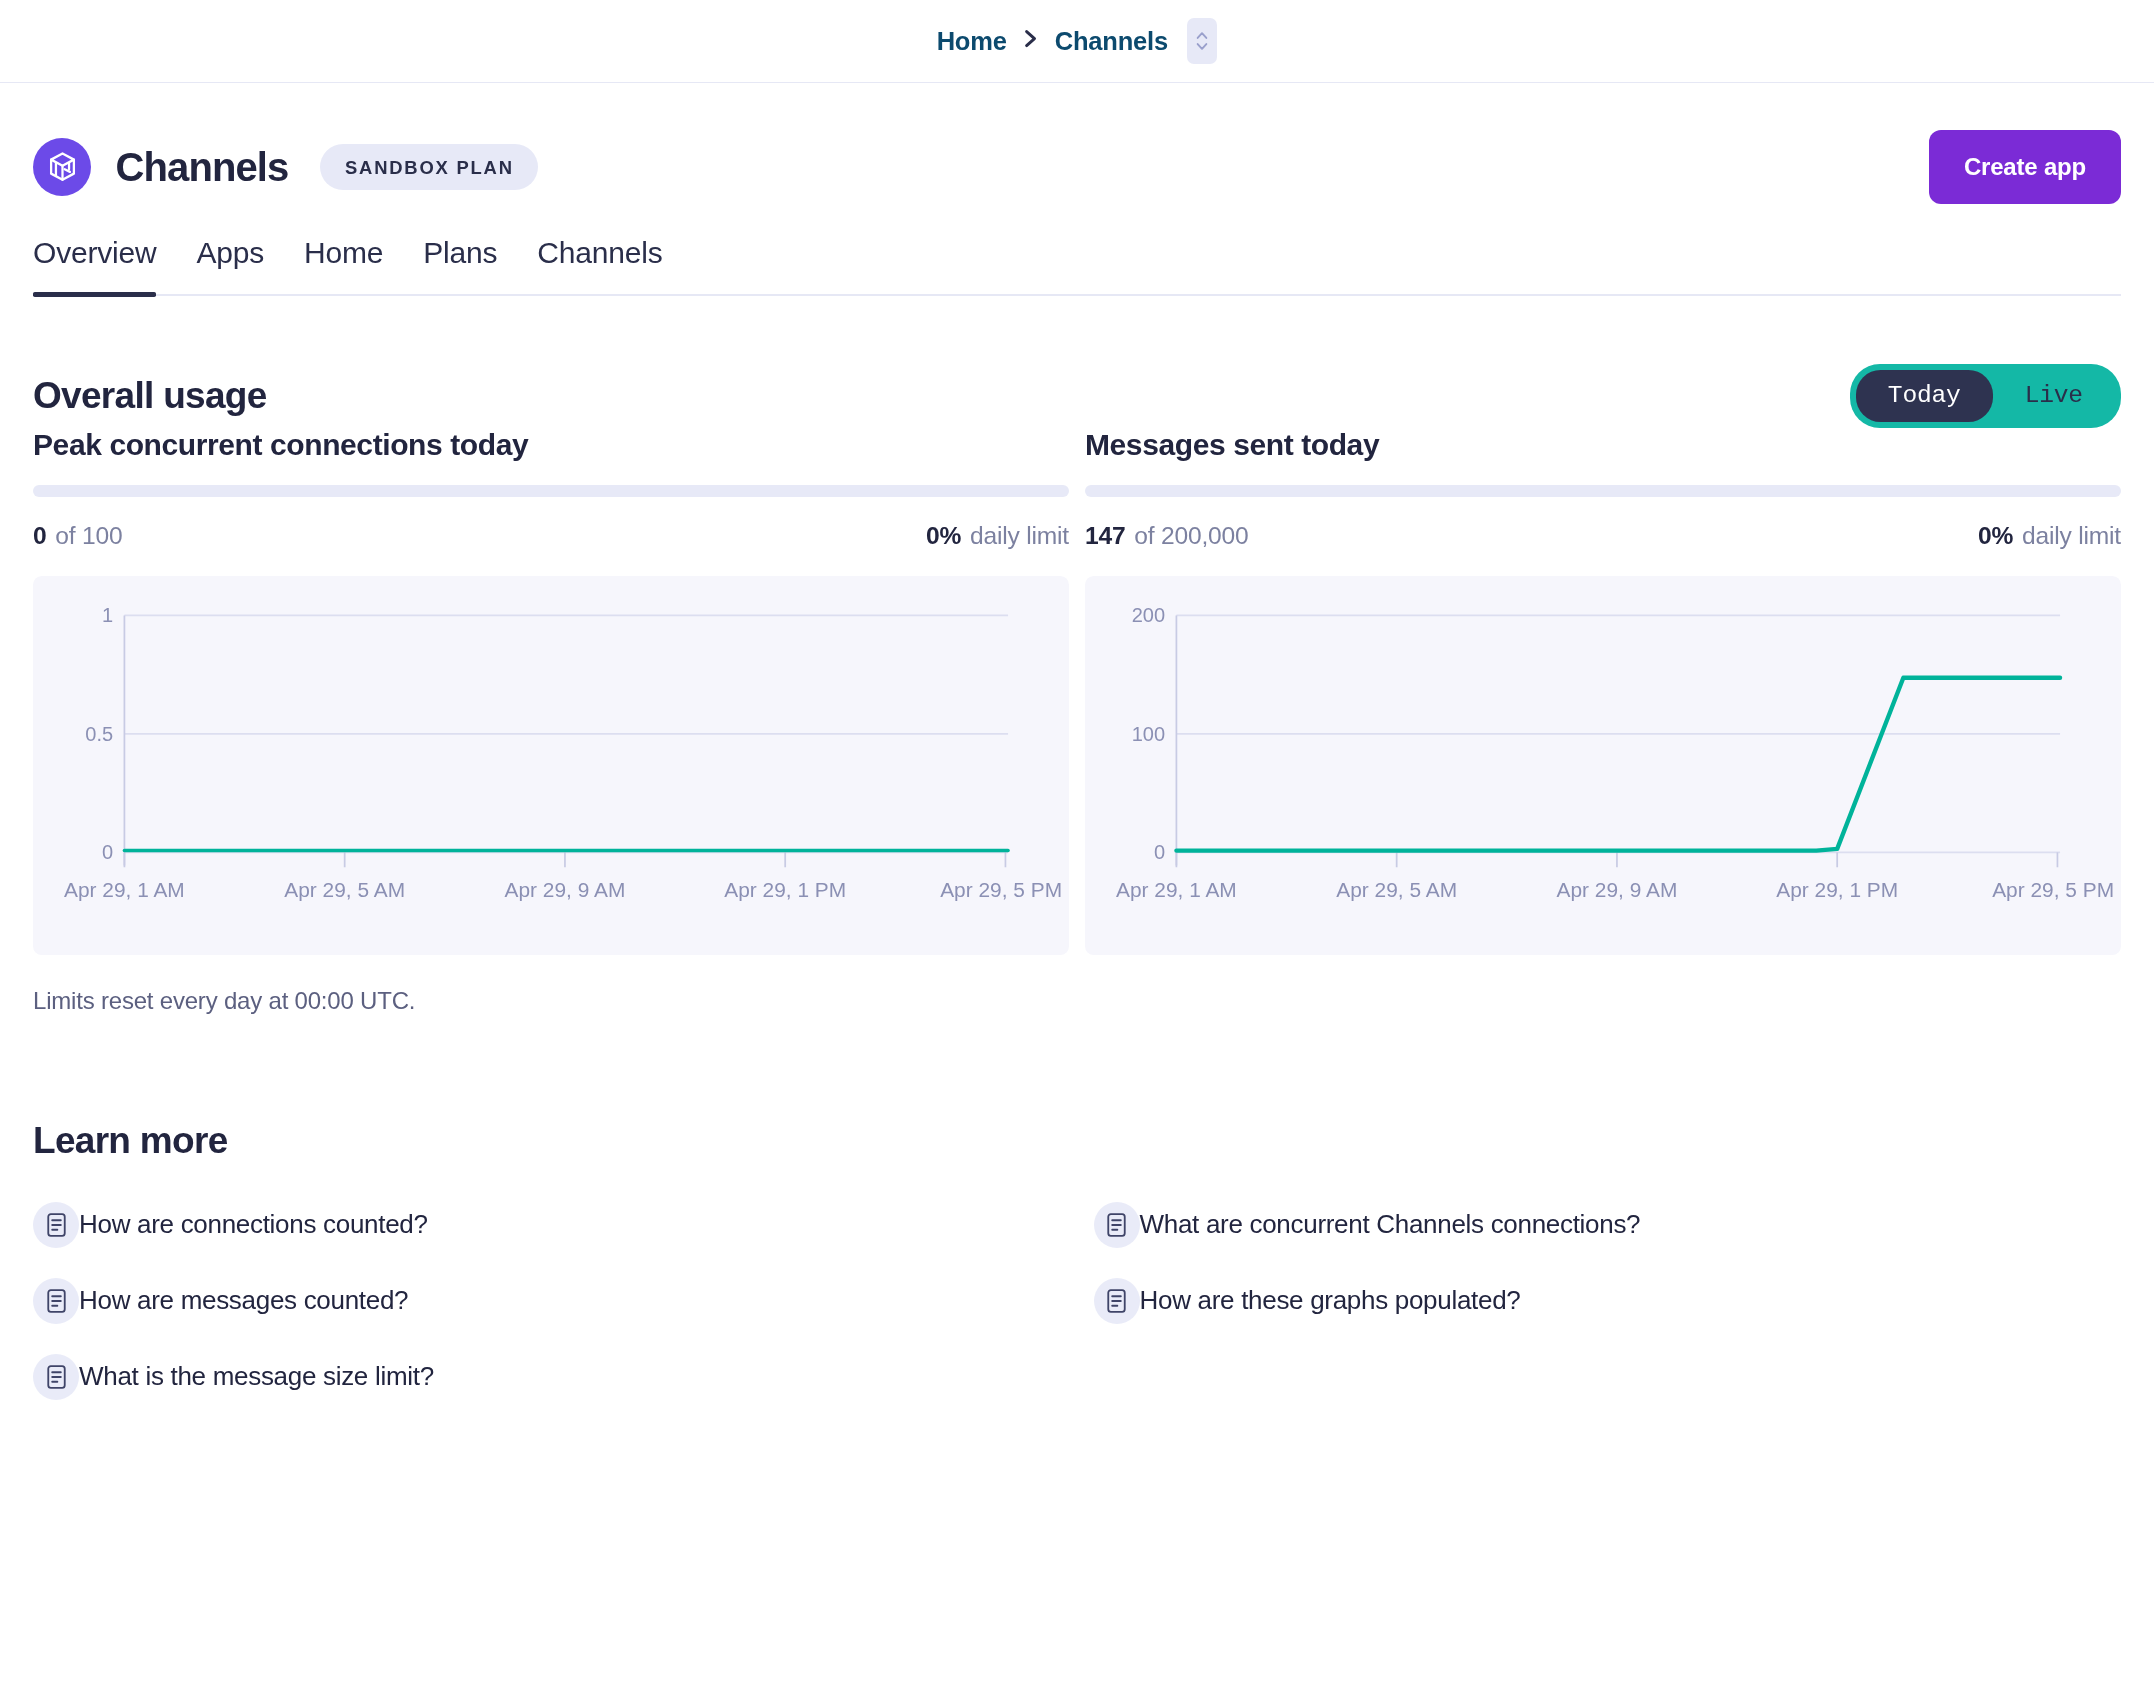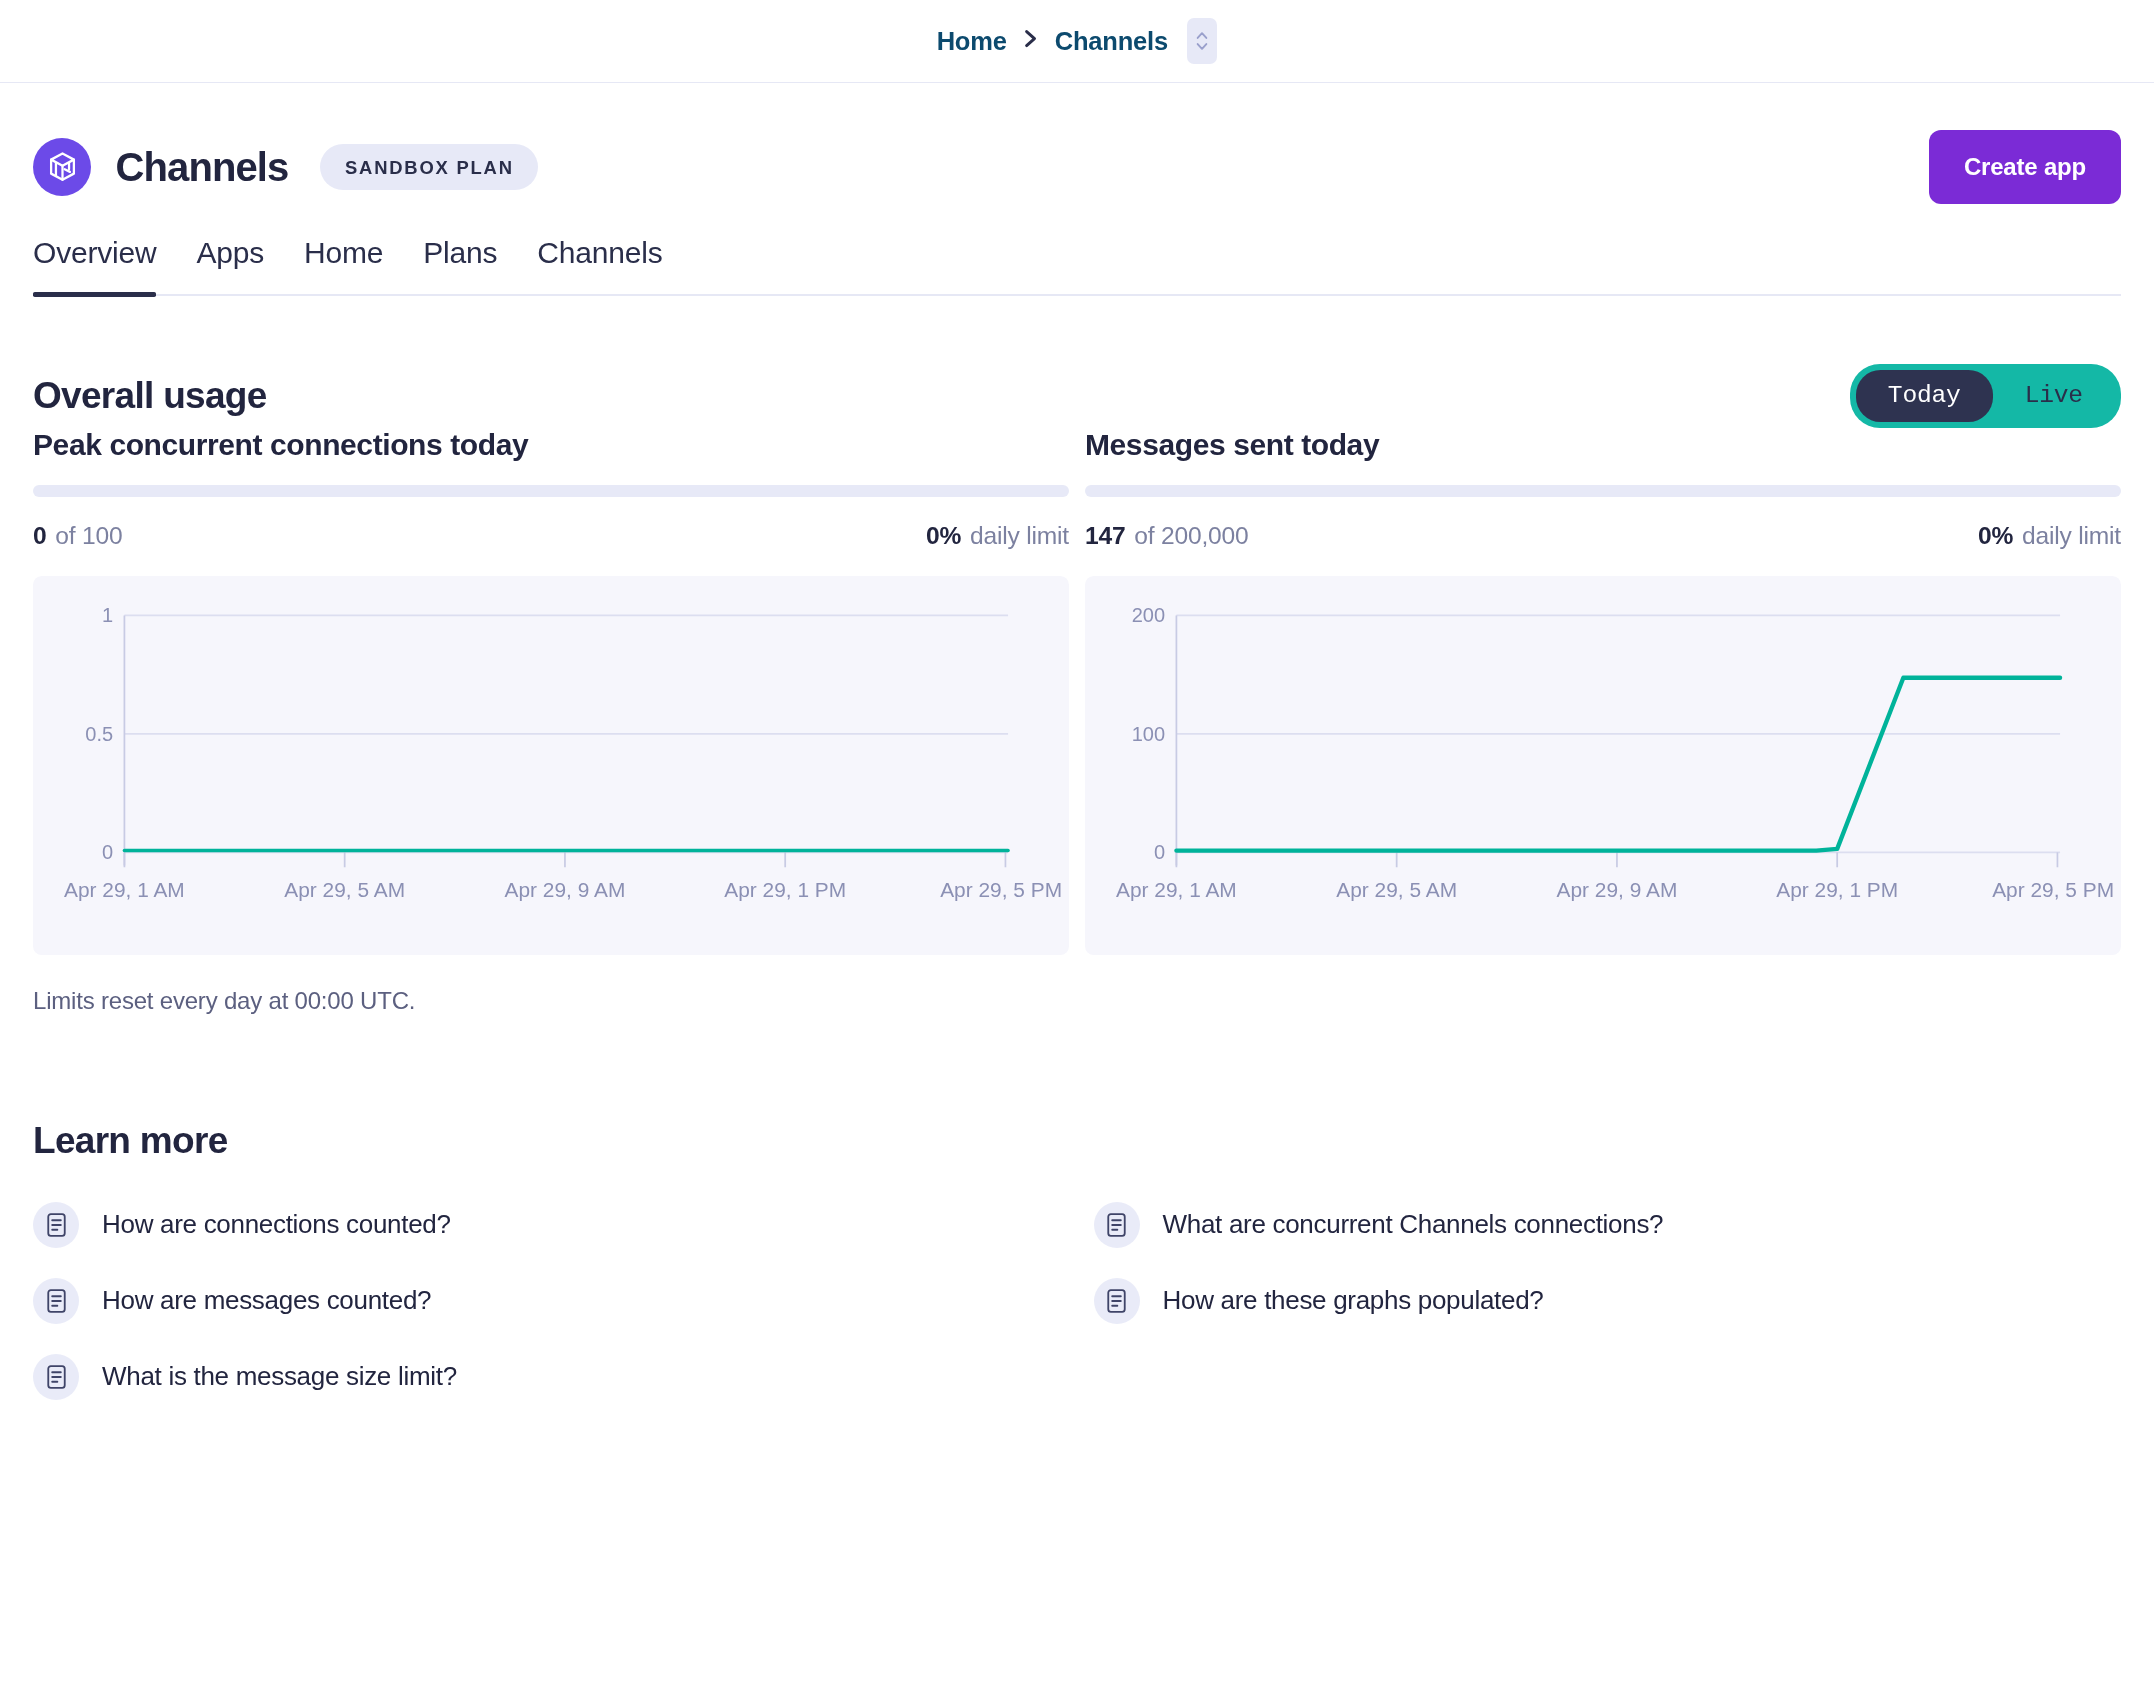--- a/index.html
+++ b/index.html
@@ -238,21 +238,20 @@
   }
   .learn-grid {
     display: flex;
     gap: 33px;
     margin-top: 40px;
   }
   .learn-col { flex: 1 1 0; min-width: 0; }
   .learn-item {
     display: flex;
     align-items: center;
-    gap: 23px;
     margin-bottom: 30px;
     cursor: pointer;
   }
   .doc-icon-wrap {
     width: 46px;
     height: 46px;
     border-radius: 50%;
     background: #e9ebf8;
     display: flex;
     align-items: center;

